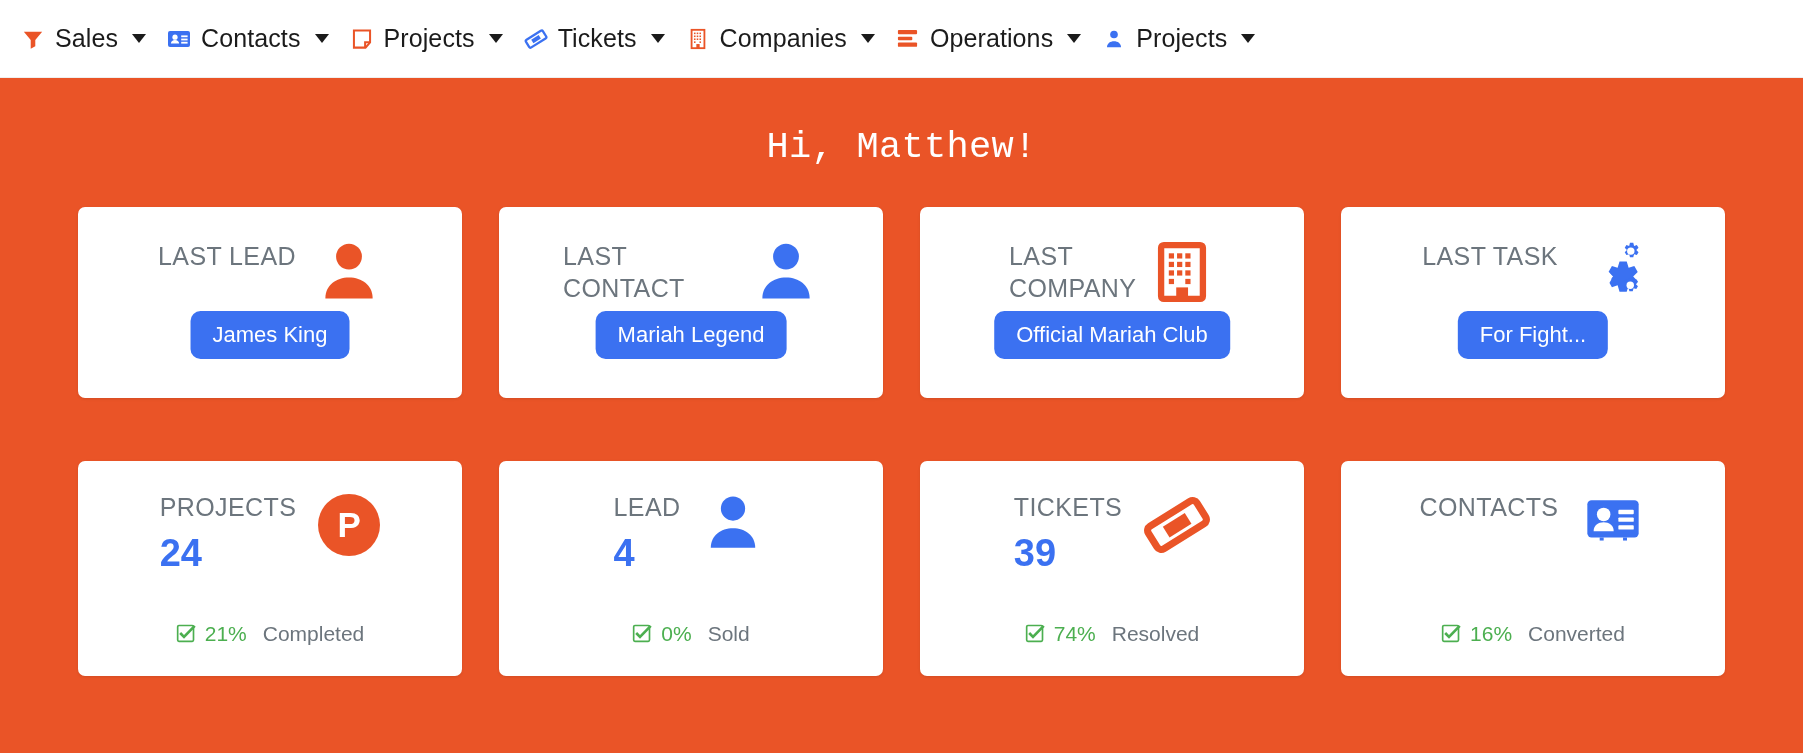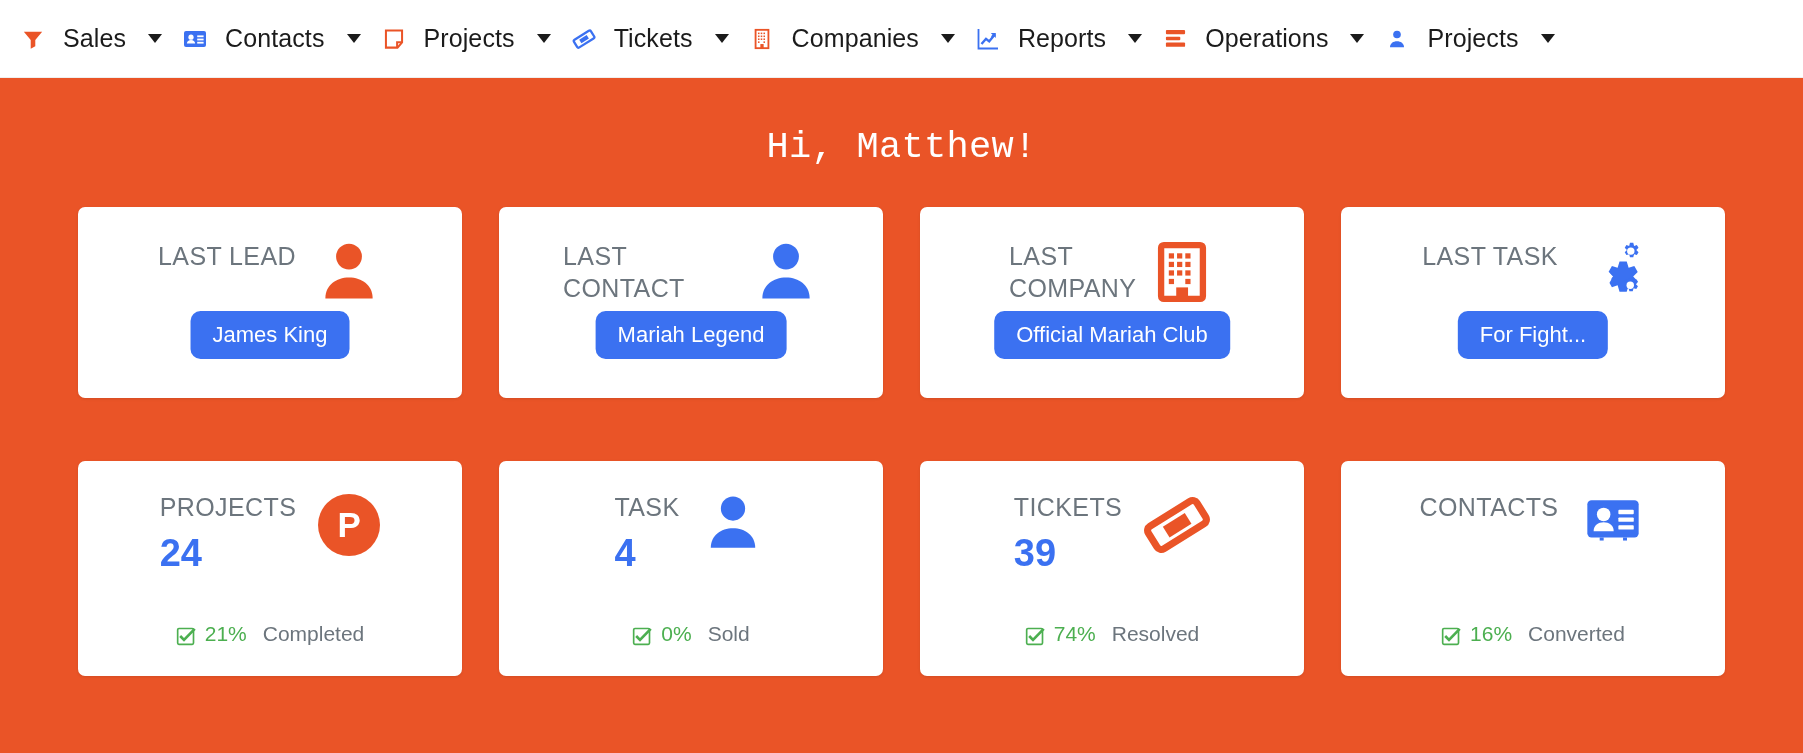--- a/index.html
+++ b/index.html
@@ -15,21 +15,21 @@
     height: 78px;
     background: #ffffff;
     display: flex;
     align-items: center;
     padding: 0 14px;
     border-bottom: 1px solid #efefef;
   }
   .nav-item {
     display: flex;
     align-items: center;
-    gap: 17px;
+    gap: 9px;
     padding: 0 14px 0 6px;
     height: 100%;
     cursor: pointer;
     white-space: nowrap;
   }
   .nav-label {
     font-size: 25px;
     color: #1b1b1b;
     font-weight: 400;
     letter-spacing: .1px;
@@ -134,21 +134,21 @@
     color: #3B71F1;
     font-weight: bold;
     line-height: 1.25;
     margin-top: 8px;
   }
   .stat-foot {
     position: absolute;
     bottom: 30px;
     left: 0; right: 0;
     display: flex;
-    align-items: flex-end;
+    align-items: flex-start;
     justify-content: center;
     gap: 9px;
     font-size: 21px;
   }
   .chk-icon { width: 20px; height: 20px; flex: none; margin-top: 1px; }
   .pct { color: #4caf50; }
   .foot-label { color: #6c757d; margin-left: 7px; }
 
   .circle-p {
     width: 62px; height: 62px; flex: none;
@@ -233,31 +233,20 @@
           <rect x="7.6" y="14.6" width="1.7" height="1.7"></rect>
             <rect x="13.6" y="14.6" width="1.7" height="1.7"></rect>
           <rect x="10.2" y="17.5" width="3.6" height="4.5"></rect>
         </g>
       </svg>
     </span>
     <span class="nav-label">Companies</span>
     <span class="caret"></span>
   </div>
 
-  <div class="nav-item">
-    <span class="nav-icon">
-      <svg viewBox="0 0 24 24" width="24" height="24">
-        <path fill="none" stroke="#3B71F1" stroke-width="1.8" d="M2.5 2v19.5H22"></path>
-        <path fill="none" stroke="#3B71F1" stroke-width="2.4" d="M5.5 17l4.5-5.2 3.2 2.6L19 7.2"></path>
-        <path fill="#3B71F1" d="M14.8 6h5v5l-1.8-1.8-1.5 1.5-1.5-1.5 1.5-1.5z"></path>
-      </svg>
-    </span>
-    <span class="nav-label">Reports</span>
-    <span class="caret"></span>
-  </div>
 
   <div class="nav-item">
     <span class="nav-icon">
       <svg viewBox="0 0 24 24" width="23" height="23" fill="#EA5427">
         <rect x="2" y="3.2" width="20" height="4.4" rx="1"></rect>
         <rect x="2" y="10.1" width="15" height="3.6" rx="1"></rect>
         <rect x="2" y="16.3" width="20" height="4.4" rx="1"></rect>
       </svg>
     </span>
     <span class="nav-label">Operations</span>
@@ -378,21 +367,21 @@
           </svg>
         </span>
         <span class="pct">21%</span>
         <span class="foot-label">Completed</span>
       </div>
     </div>
 
     <div class="card stat-card">
       <div class="stat-inner">
         <div class="stat-text">
-          <div class="stat-label">TASK</div>
+          <div class="stat-label">LEAD</div>
           <div class="stat-value">4</div>
         </div>
         <span class="big-icon">
           <svg viewBox="0 0 24 24" width="62" height="62">
             <circle cx="12" cy="6.4" r="4.7" fill="#3B71F1"></circle>
             <path fill="#3B71F1" d="M3.4 21.6c0-4.8 3.9-7.6 8.6-7.6s8.6 2.8 8.6 7.6z"></path>
           </svg>
         </span>
       </div>
       <div class="stat-foot">

